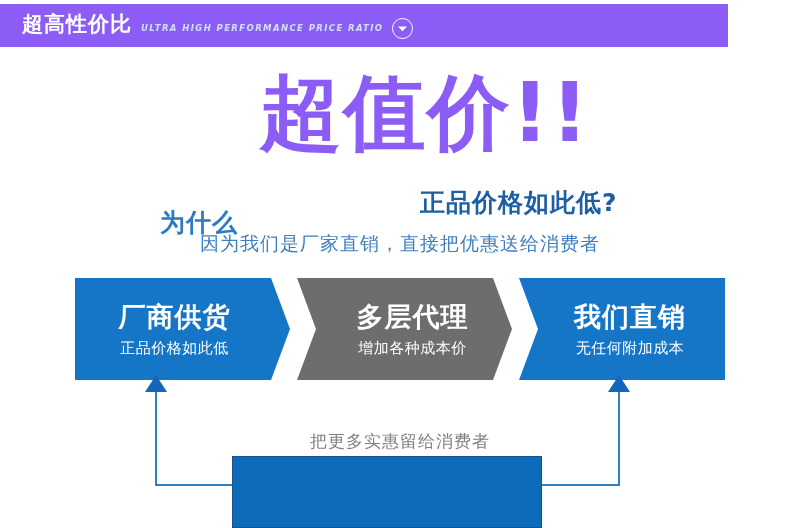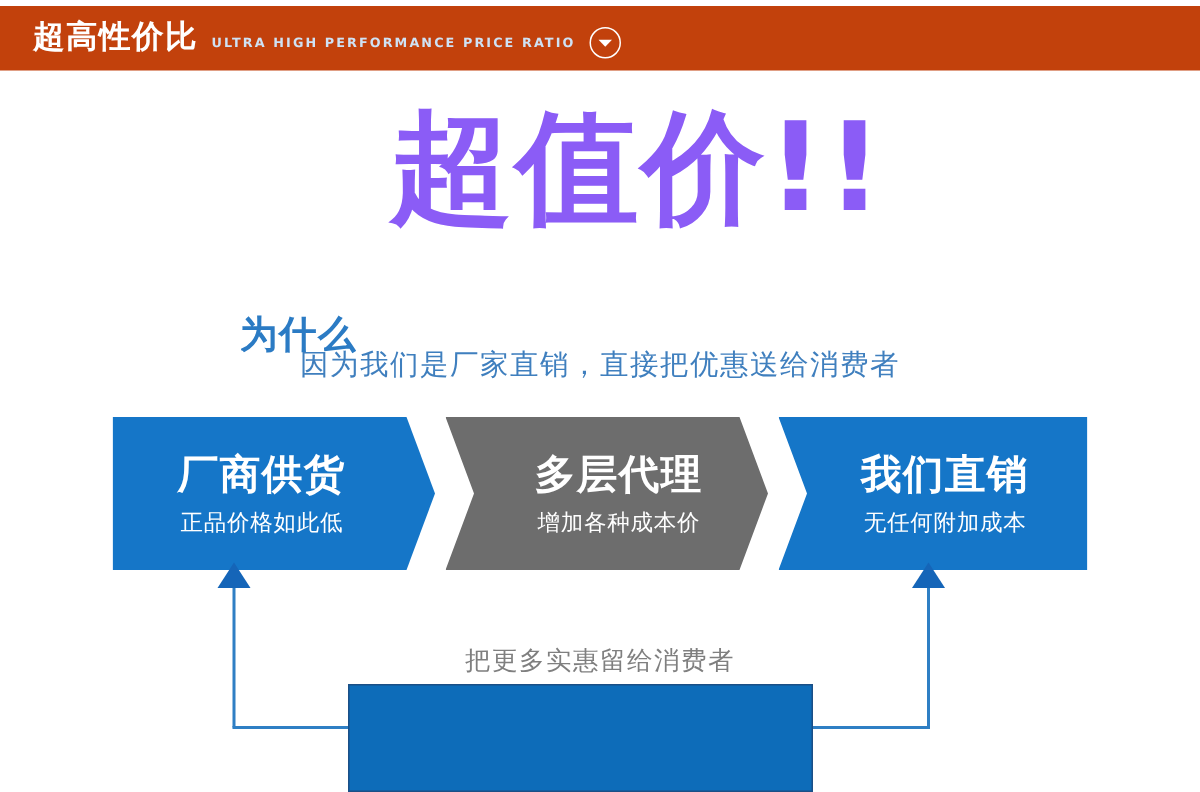--- a/index.html
+++ b/index.html
@@ -13,23 +13,23 @@
     font-family: "DejaVu Sans", "Liberation Sans", sans-serif;
     overflow: hidden;
     position: relative;
   }
 
   
   .header-bar {
     position: absolute;
     left: 0;
     top: 4px;
-    width: 800px;
+    width: 728px;
     height: 43px;
-    background: #c2410c;
+    background: #8b5cf6;
     display: flex;
     align-items: center;
   }
   .header-inner {
     display: flex;
     align-items: baseline;
     margin-left: 22px;
     gap: 9px;
   }
   .header-cn {
@@ -39,20 +39,21 @@
     letter-spacing: 1px;
     line-height: 1;
   }
   .header-en {
     color: #cfe2f5;
     font-size: 8.5px;
     font-weight: bold;
     letter-spacing: 1.4px;
     line-height: 1;
     white-space: nowrap;
+    font-style: italic;
   }
   .header-chevron {
     position: relative;
     top: 2px;
     width: 19px;
     height: 19px;
     border-radius: 50%;
     border: 1.5px solid #ffffff;
     display: inline-flex;
     align-items: center;
@@ -258,20 +259,21 @@
         <path d="M1 1.5 L5.5 6.2 L10 1.5 Z" fill="#ffffff"></path>
       </svg>
     </span>
   </div>
 </div>
 
 <div class="headline">超值价!!</div>
 
 <div class="subrow">
   <span class="sub-why">为什么</span>
+  <span class="sub-q">正品价格如此低?</span>
 </div>
 
 <div class="desc">因为我们是厂家直销，直接把优惠送给消费者</div>
 
 <div class="flow">
   <div class="flow-box fb-1">
     <div class="fb-inner">
       <div class="fb-title">厂商供货</div>
       <div class="fb-sub">正品价格如此低</div>
     </div>

